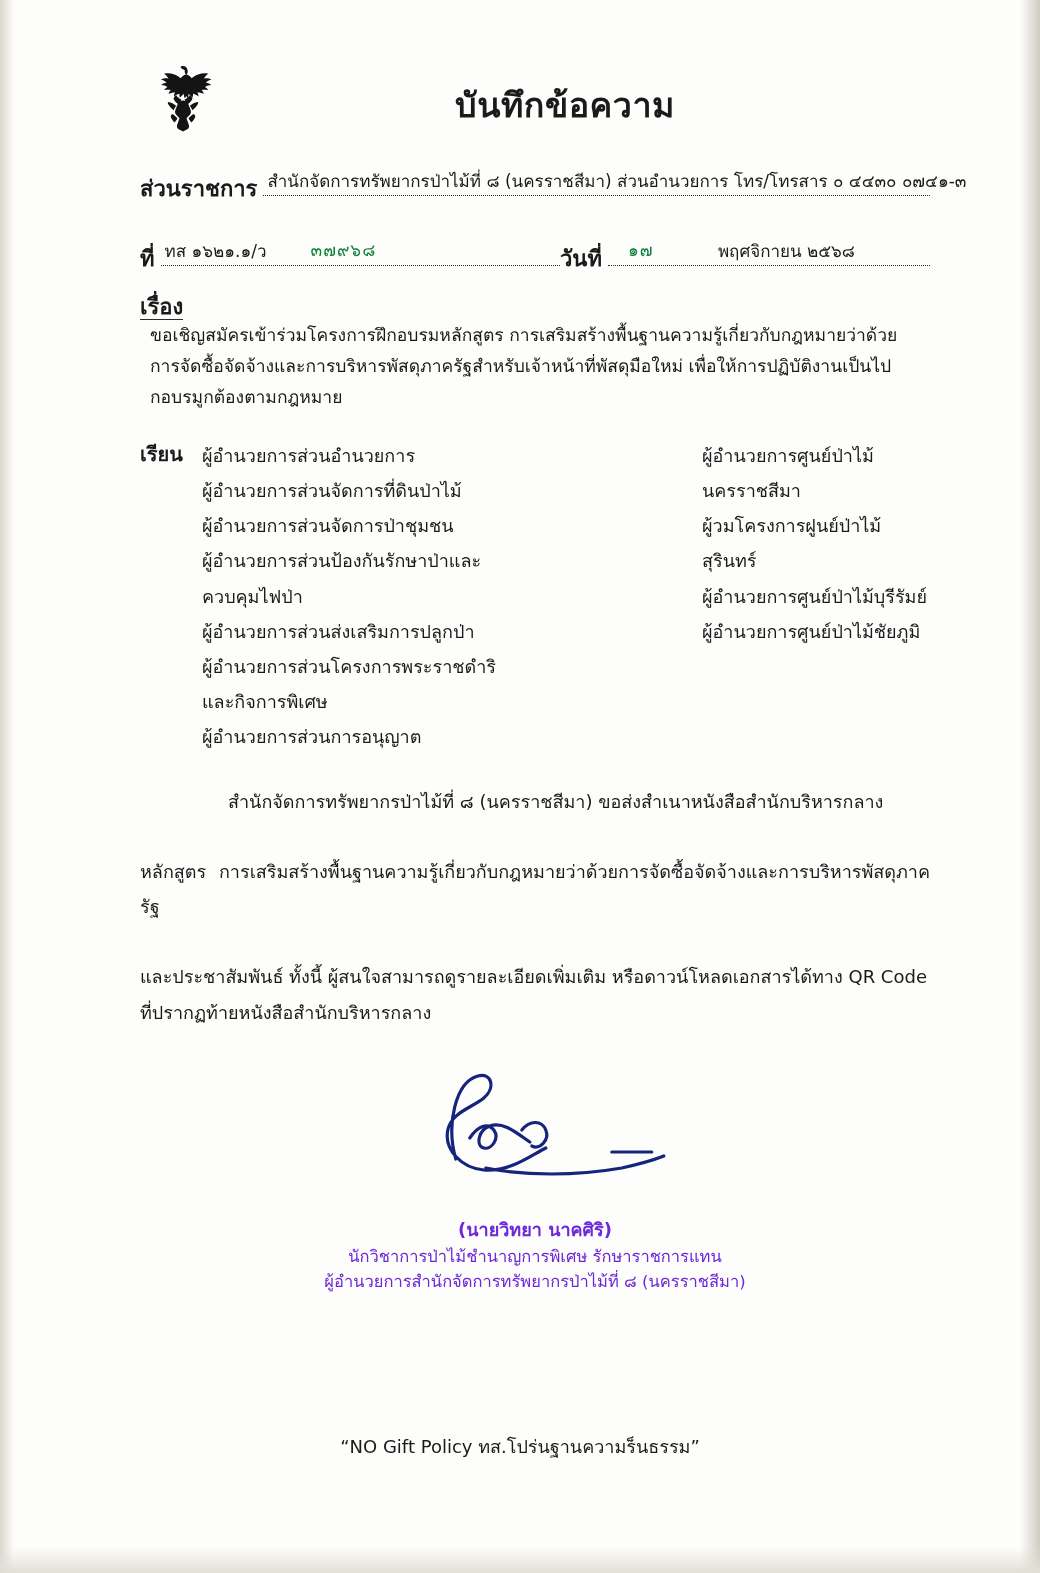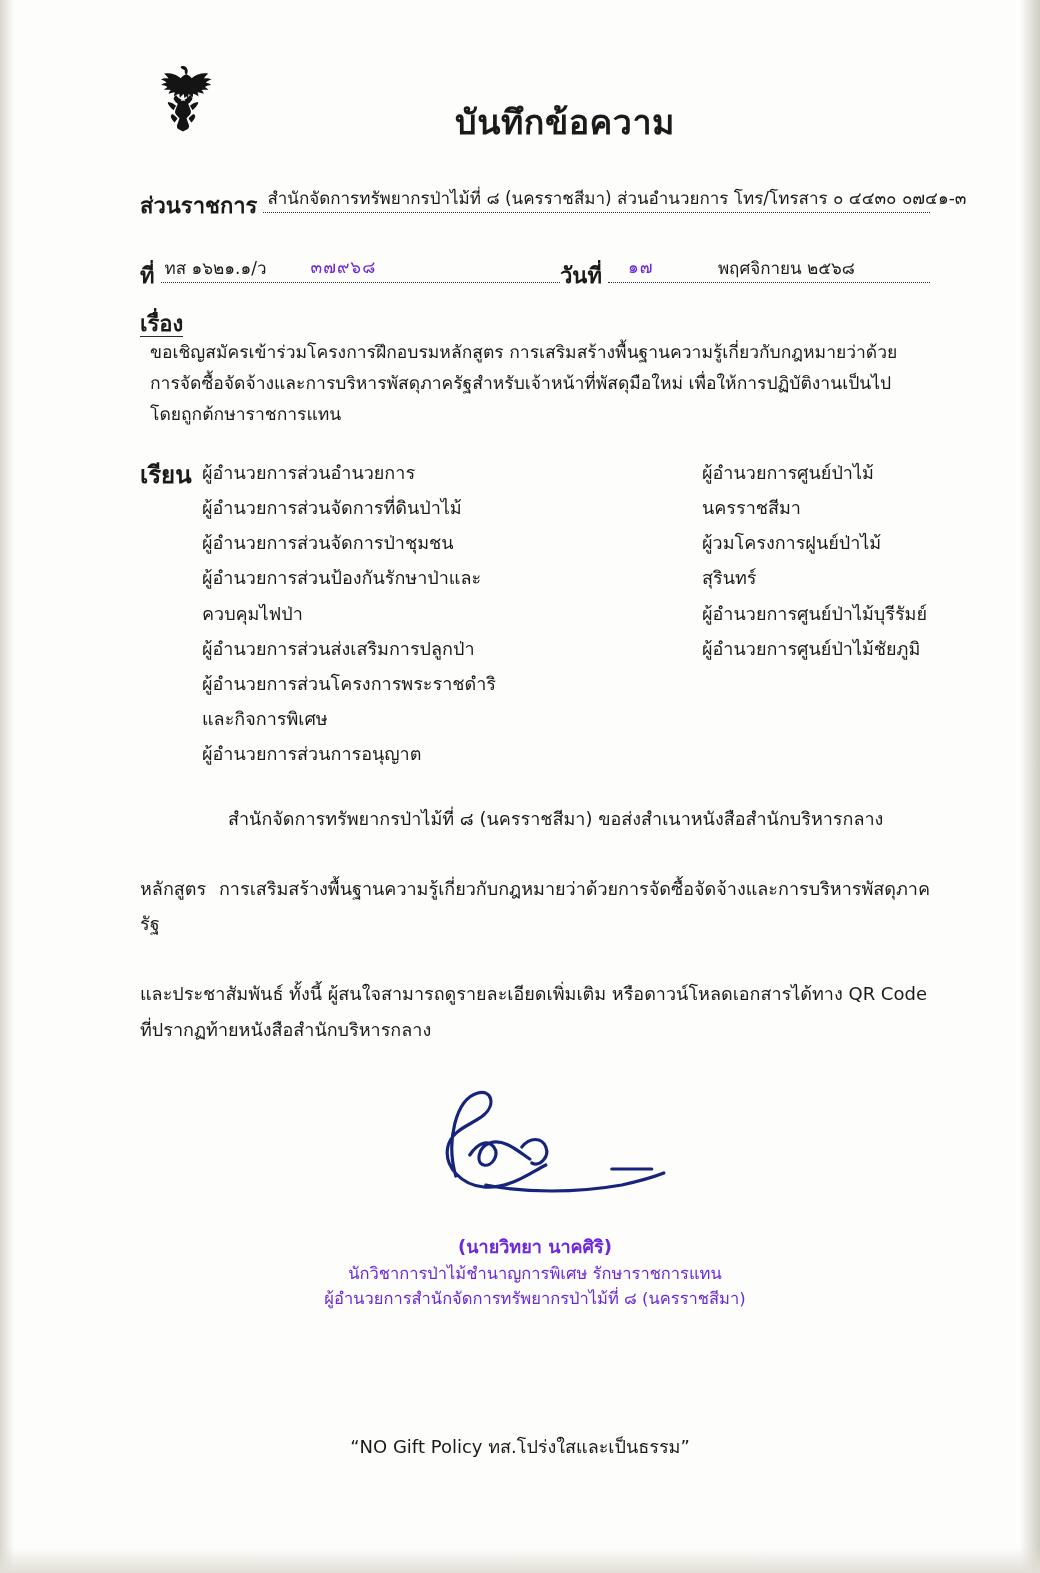--- a/index.html
+++ b/index.html
@@ -38,21 +38,21 @@
     position: absolute;
     left: 0; right: 0; bottom: 0;
     height: 26px;
     background: linear-gradient(to top, #e2dfd7, rgba(253,253,251,0));
     pointer-events: none;
   }
 
   .doc {
     position: absolute;
     left: 140px;
-    top: 67px;
+    top: 50px;
     width: 790px;
   }
 
   
   .emblem {
     position: absolute;
     left: 150px;
     top: 62px;
     width: 66px;
     height: 76px;
@@ -104,21 +104,21 @@
     align-items: baseline;
     width: 420px;
   }
   .row2 .seg-date {
     display: flex;
     align-items: baseline;
     flex: 1;
   }
   .hand {
     font-family: Liberation Mono, monospace;
-    color: #6d28d9;
+    color: #15803d;
     font-size: 20px;
     letter-spacing: 1px;
   }
 
   .subject-block {
     display: flex;
     margin-top: 18px;
     flex-direction: column;
   }
   .subject-label {
@@ -135,21 +135,21 @@
     line-height: 1.75;
     flex: 1;
   }
   .subject-text .l1 { display: block; }
 
   .to-block {
     display: flex;
     margin-top: 26px;
   }
   .to-label {
-    font-size: 24px;
+    font-size: 20px;
     font-weight: 700;
     width: 62px;
     flex: none;
   }
   .to-cols {
     display: flex;
     flex: 1;
   }
   .to-col {
     font-size: 18px;
@@ -251,21 +251,21 @@
           <span class="val" style="left:110px;">พฤศจิกายน ๒๕๖๘</span>
         </span>
       </span>
     </div>
 
     <div class="subject-block">
       <span class="subject-label">เรื่อง</span>
       <span class="subject-text">
         <span class="l1">ขอเชิญสมัครเข้าร่วมโครงการฝึกอบรมหลักสูตร การเสริมสร้างพื้นฐานความรู้เกี่ยวกับกฎหมายว่าด้วย</span>
         <span class="l1">การจัดซื้อจัดจ้างและการบริหารพัสดุภาครัฐสำหรับเจ้าหน้าที่พัสดุมือใหม่ เพื่อให้การปฏิบัติงานเป็นไป</span>
-        <span class="l1">โดยถูกต้กษาราชการแทน</span>
+        <span class="l1">กอบรมูกต้องตามกฎหมาย</span>
       </span>
     </div>
 
     <div class="to-block">
       <span class="to-label">เรียน</span>
       <span class="to-cols">
         <span class="to-col left">
           <div>ผู้อำนวยการส่วนอำนวยการ</div>
           <div>ผู้อำนวยการส่วนจัดการที่ดินป่าไม้</div>
           <div>ผู้อำนวยการส่วนจัดการป่าชุมชน</div>
@@ -305,14 +305,14 @@
         </svg>
       </div>
       <div class="sig-lines">
         <div class="name">(นายวิทยา  นาคศิริ)</div>
         <div>นักวิชาการป่าไม้ชำนาญการพิเศษ  รักษาราชการแทน</div>
         <div>ผู้อำนวยการสำนักจัดการทรัพยากรป่าไม้ที่ ๘ (นครราชสีมา)</div>
       </div>
     </div>
   </div>
 
-  <div class="footer">“NO Gift Policy ทส.โปร่งใสและเป็นธรรม”</div>
+  <div class="footer">“NO Gift Policy ทส.โปร่นฐานความร็นธรรม”</div>
 </div>
 
 </body></html>

